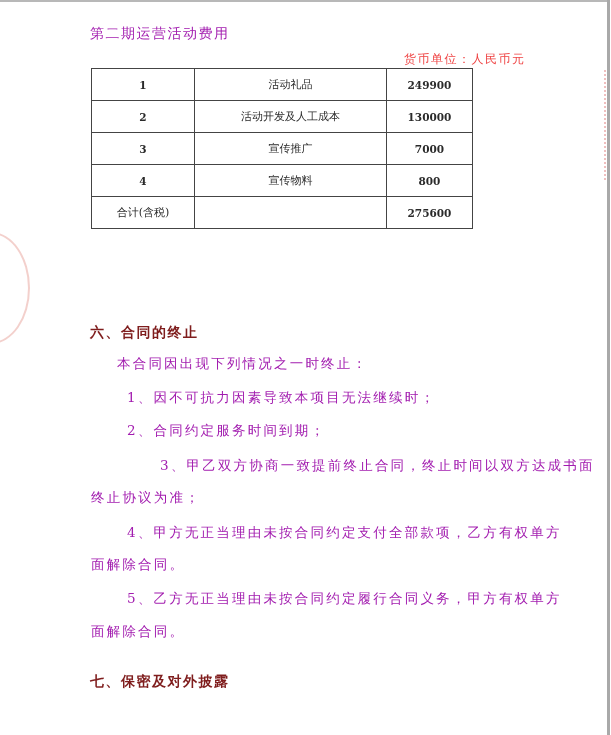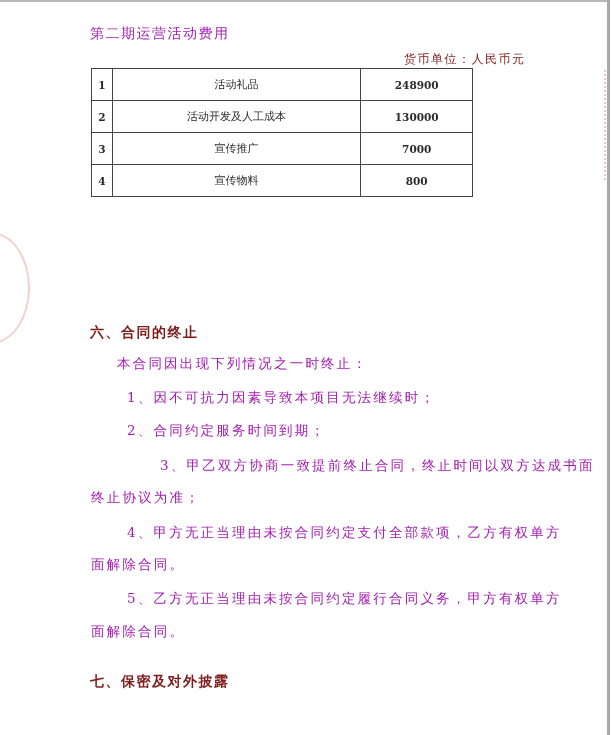--- a/index.html
+++ b/index.html
@@ -46,21 +46,21 @@
       left: 90px; top: 25px;
       font-size: 14px;
       letter-spacing: 1.5px;
       color: #a21caf;
     }
     .currency-note {
       position: absolute;
       left: 404px; top: 51px;
       font-size: 12px;
       letter-spacing: 1.5px;
-      color: #7f1d1d;
+      color: #ef4444;
     }
     table.fee-table {
       position: absolute;
       left: 91px; top: 68px;
       width: 382px;
       border-collapse: collapse;
       font-size: 11px;
     }
     table.fee-table td, table.fee-table th {
       border: 1px solid #444;
@@ -99,36 +99,41 @@
 <div class="seal-right"></div>
 
 <div class="section-title">第二期运营活动费用</div>
 <div class="currency-note">货币单位：人民币元</div>
 
 <table class="fee-table">
   <tbody>
   <tr>
     <td class="num">1</td>
     <td>活动礼品</td>
-    <td class="num">248900</td>
+    <td class="num">249900</td>
   </tr>
   <tr>
     <td class="num">2</td>
     <td>活动开发及人工成本</td>
     <td class="num">130000</td>
   </tr>
   <tr>
     <td class="num">3</td>
     <td>宣传推广</td>
     <td class="num">7000</td>
   </tr>
   <tr>
     <td class="num">4</td>
     <td>宣传物料</td>
     <td class="num">800</td>
+  </tr>
+  <tr>
+    <td>合计(含税)</td>
+    <td></td>
+    <td class="num">275600</td>
   </tr>
 </tbody>
   </table>
 
 <div class="heading" style="top:324px;">六、合同的终止</div>
 
 <div class="para" style="left:117px; top:355px;">本合同因出现下列情况之一时终止：</div>
 
 <div class="para" style="left:127px; top:389px;">1、因不可抗力因素导致本项目无法继续时；</div>
 

